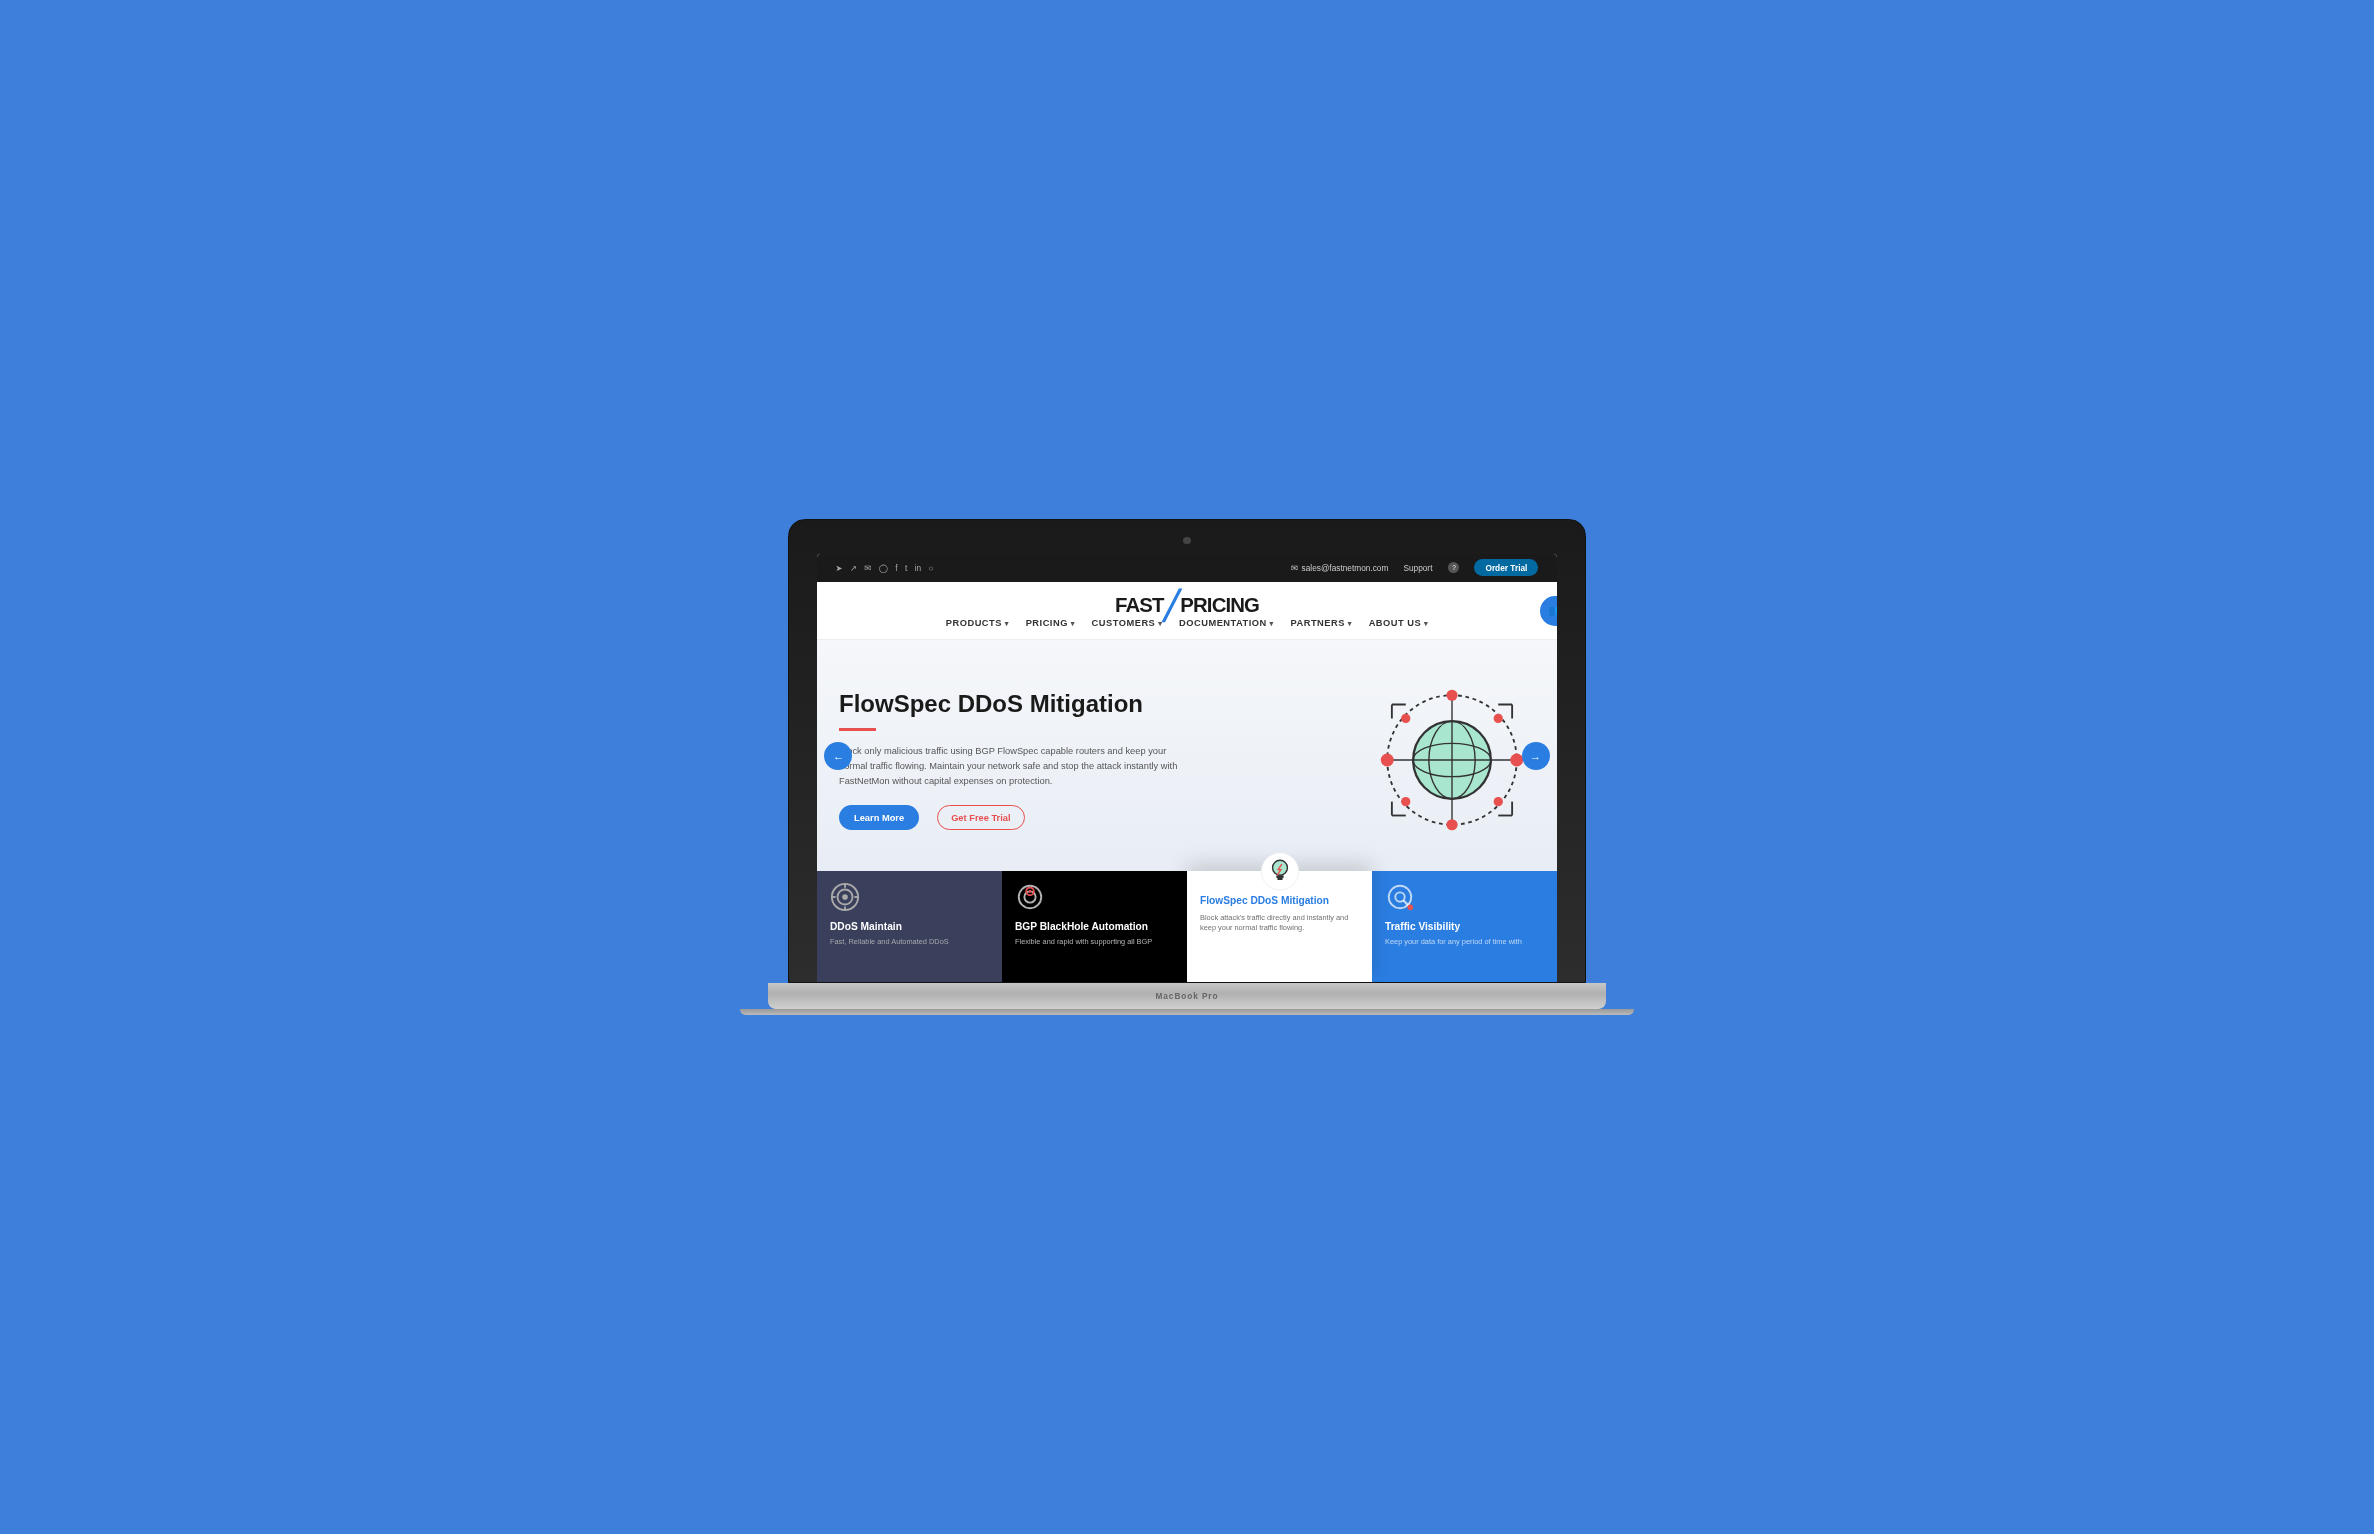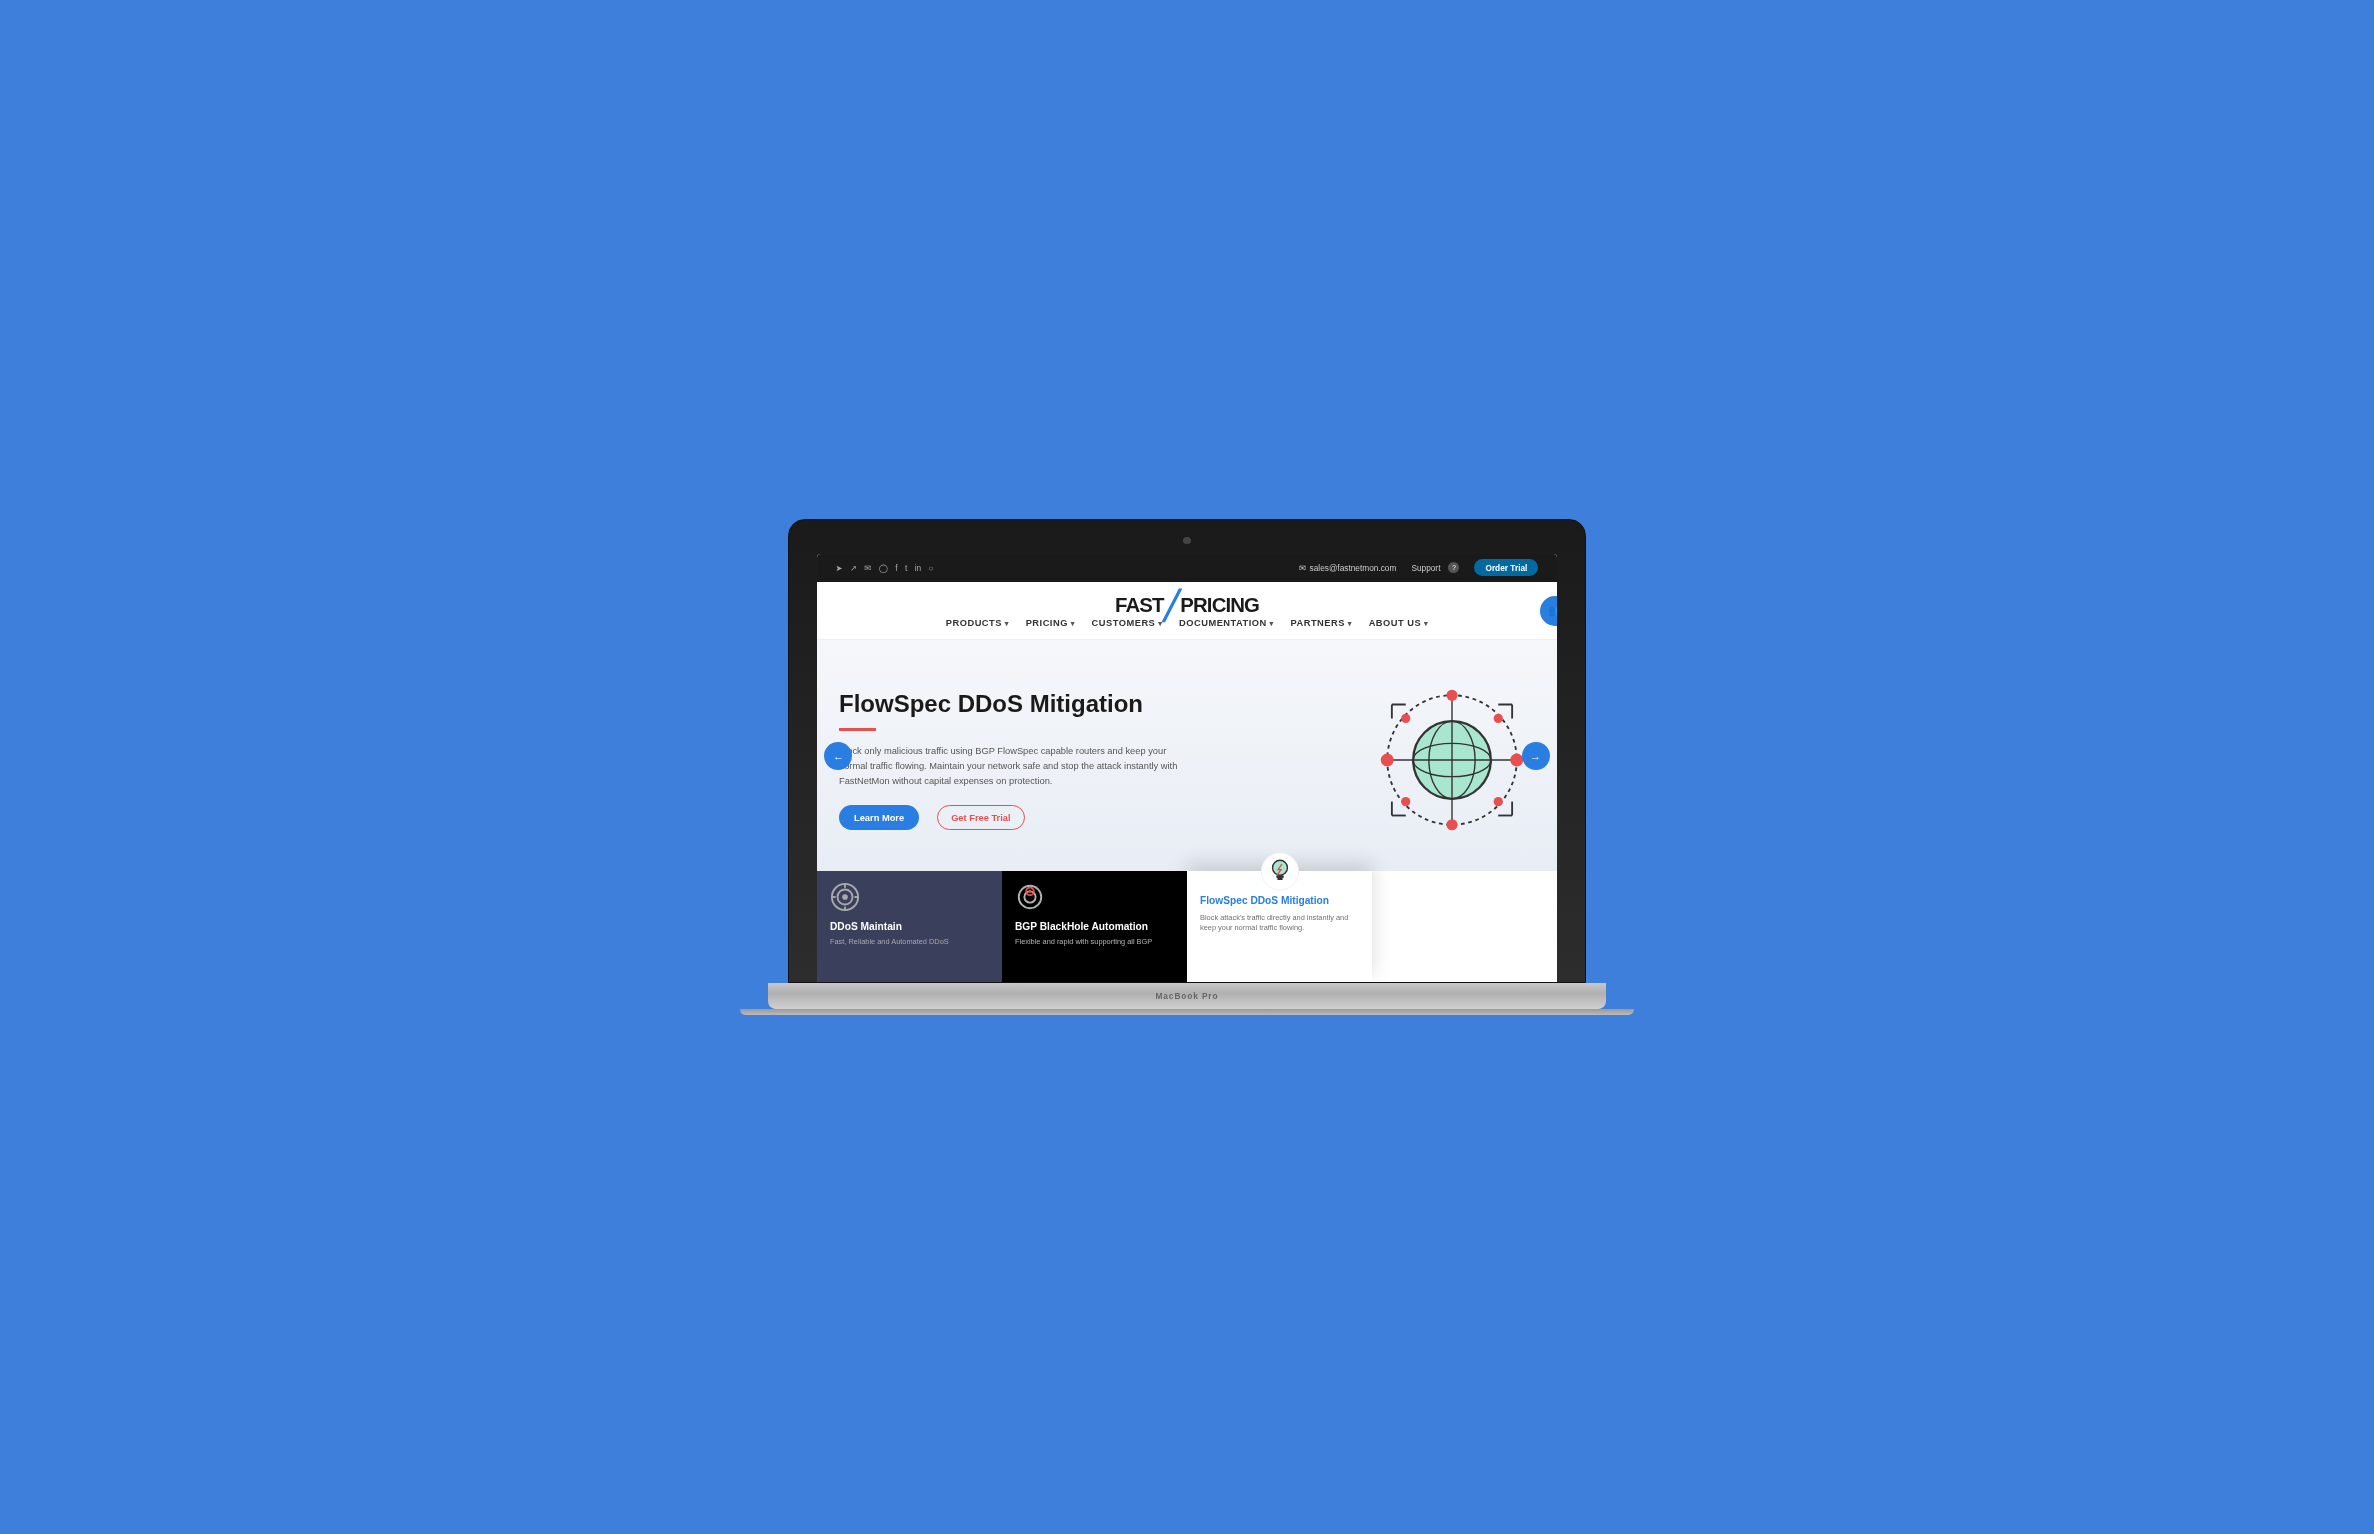--- a/index.html
+++ b/index.html
@@ -108,21 +108,21 @@
       display: flex;
       align-items: center;
       gap: 3.7px;
     }
 
     .top-bar-support {
       color: #ccc;
       font-size: 8.3px;
       display: flex;
       align-items: center;
-      gap: 8px;
+      gap: 16px;
     }
 
     .support-circle {
       width: 11px;
       height: 11px;
       background: #555;
       border-radius: 50%;
       display: flex;
       align-items: center;
       justify-content: center;
@@ -537,20 +537,32 @@
                 <rect x="18" y="26" width="8" height="3" rx="1" fill="#333"></rect>
                 <rect x="19" y="29" width="6" height="2" rx="1" fill="#333"></rect>
 
                 <polyline points="24,14 20,20 23,20 19,26" fill="none" stroke="#e85050" stroke-width="1.5"></polyline>
               </svg>
             </div>
             <div class="feature-title feature-title-blue" style="color:#2a7de1; font-size:10.2px; font-weight:bold; margin-bottom:5.6px;">FlowSpec DDoS Mitigation</div>
             <div class="feature-desc feature-desc-dark" style="color:#555; font-size:7.4px; line-height:1.4;">Block attack's traffic directly and instantly and keep your normal traffic flowing.</div>
           </div>
 
+          <div class="feature-card" style="background:#2a7de1; padding:11px 13px 9.3px 13px;">
+            <div style="margin-bottom:5.6px;">
+              <svg width="30" height="30" viewBox="0 0 32 32">
+                <circle cx="16" cy="16" r="12" fill="none" stroke="rgba(255,255,255,0.7)" stroke-width="2"></circle>
+                <circle cx="16" cy="16" r="5" fill="none" stroke="rgba(255,255,255,0.7)" stroke-width="2"></circle>
+                <line x1="20" y1="20" x2="26" y2="26" stroke="rgba(255,255,255,0.7)" stroke-width="2.5" stroke-linecap="round"></line>
+                <circle cx="27" cy="27" r="3" fill="#e85050"></circle>
+              </svg>
+            </div>
+            <div class="feature-title" style="color:#fff; font-size:10.2px; font-weight:bold; margin-bottom:3.7px;">Traffic Visibility</div>
+            <div class="feature-desc" style="color:rgba(255,255,255,0.8); font-size:7.4px; line-height:1.4;">Keep your data for any period of time with</div>
+          </div>
         </div>
 
       </div>
     </div>
   </div>
 
   <div class="macbook-bottom">
     <span class="macbook-bottom-label">MacBook Pro</span>
   </div>
   <div class="macbook-foot"></div>

